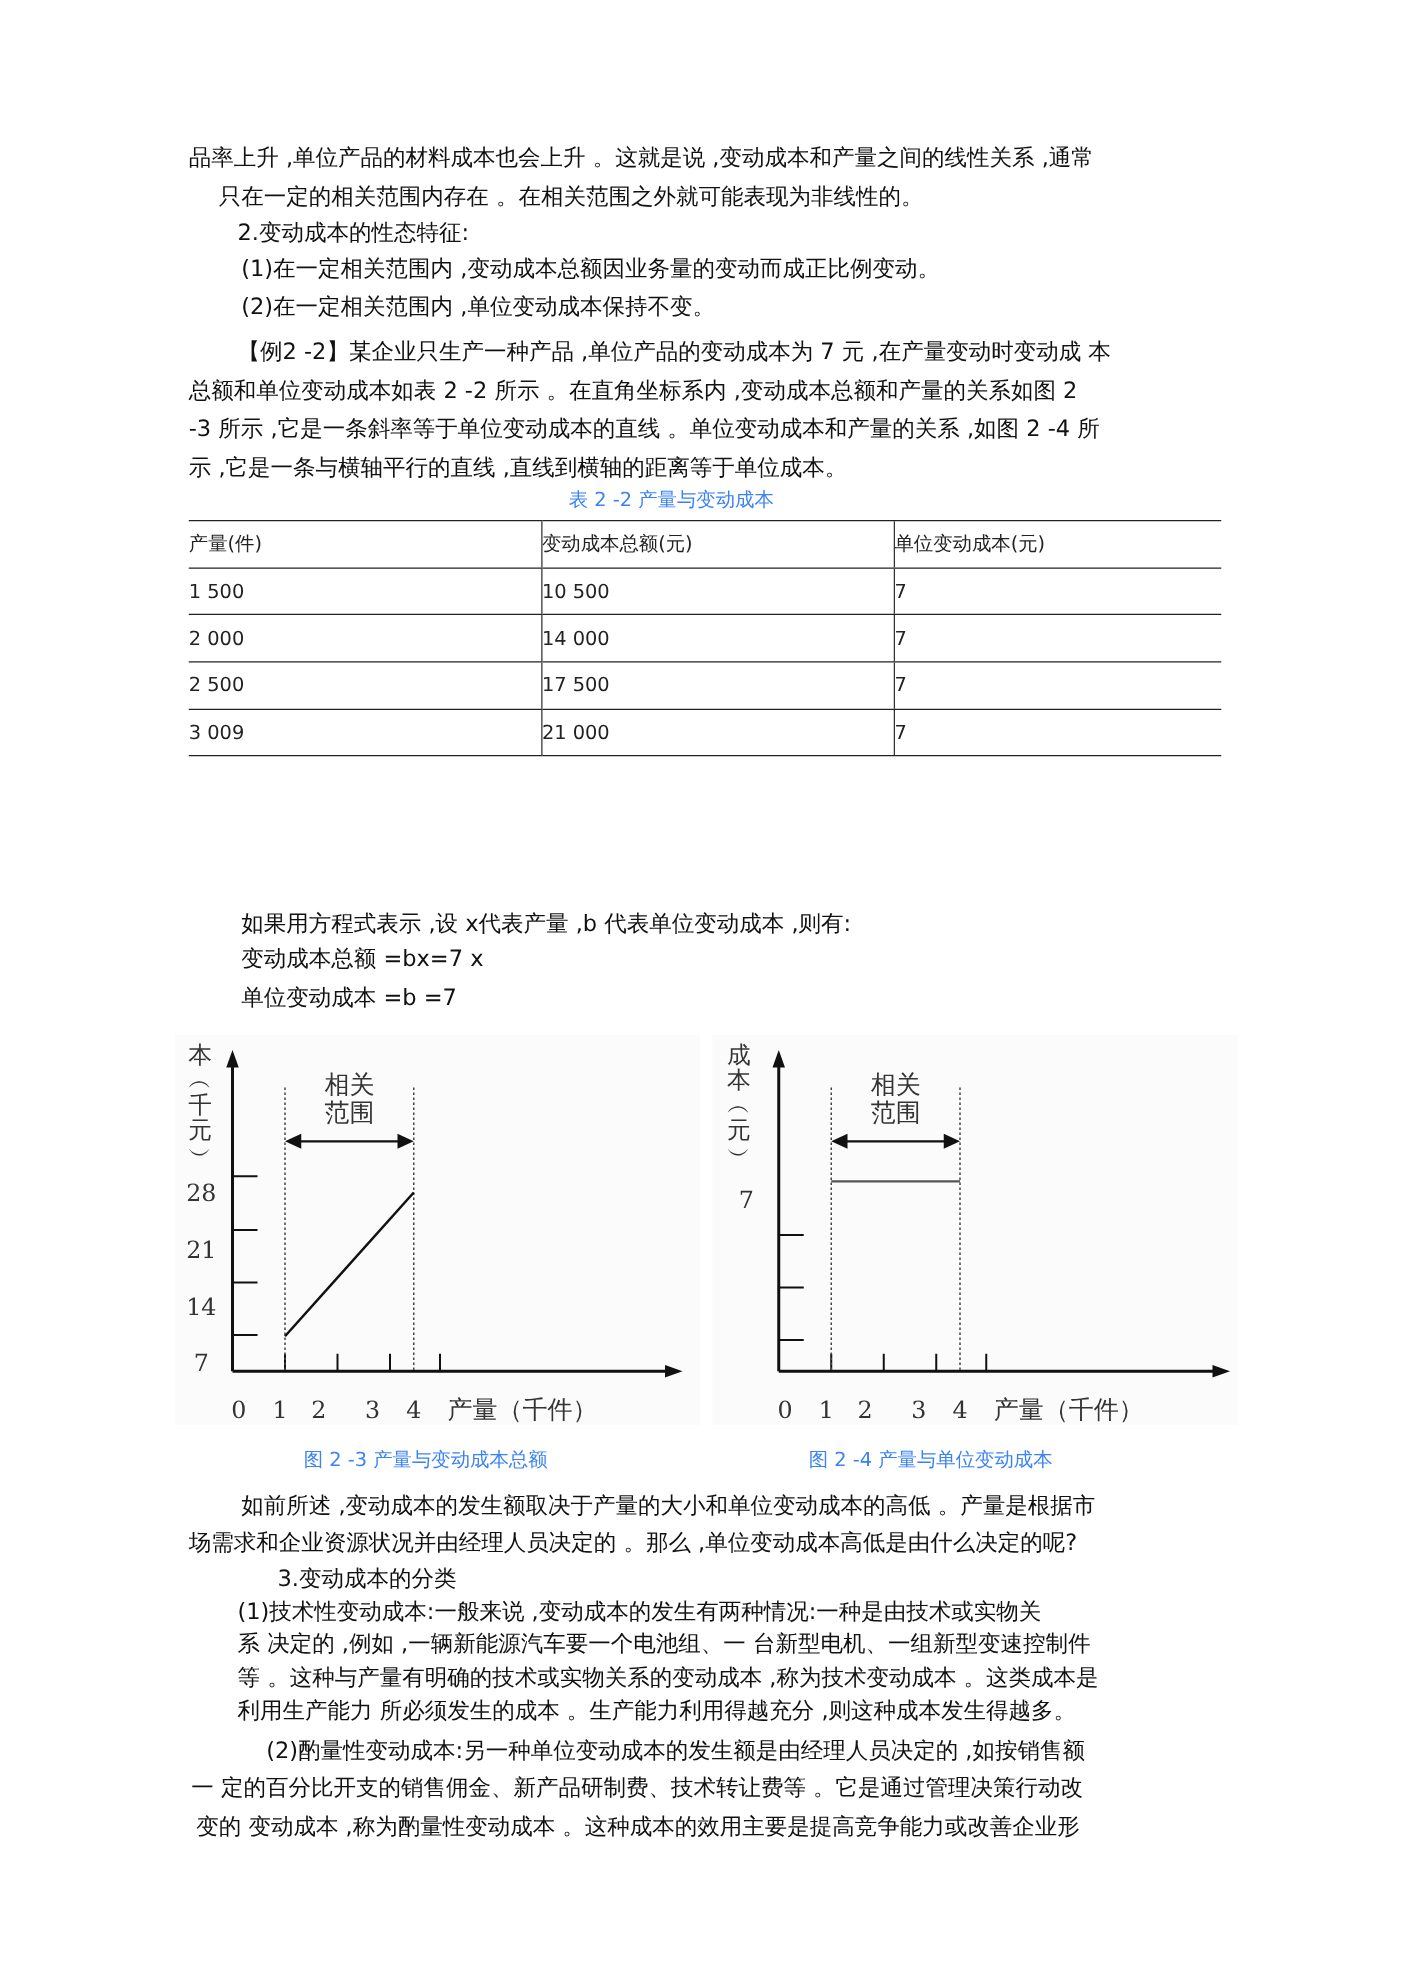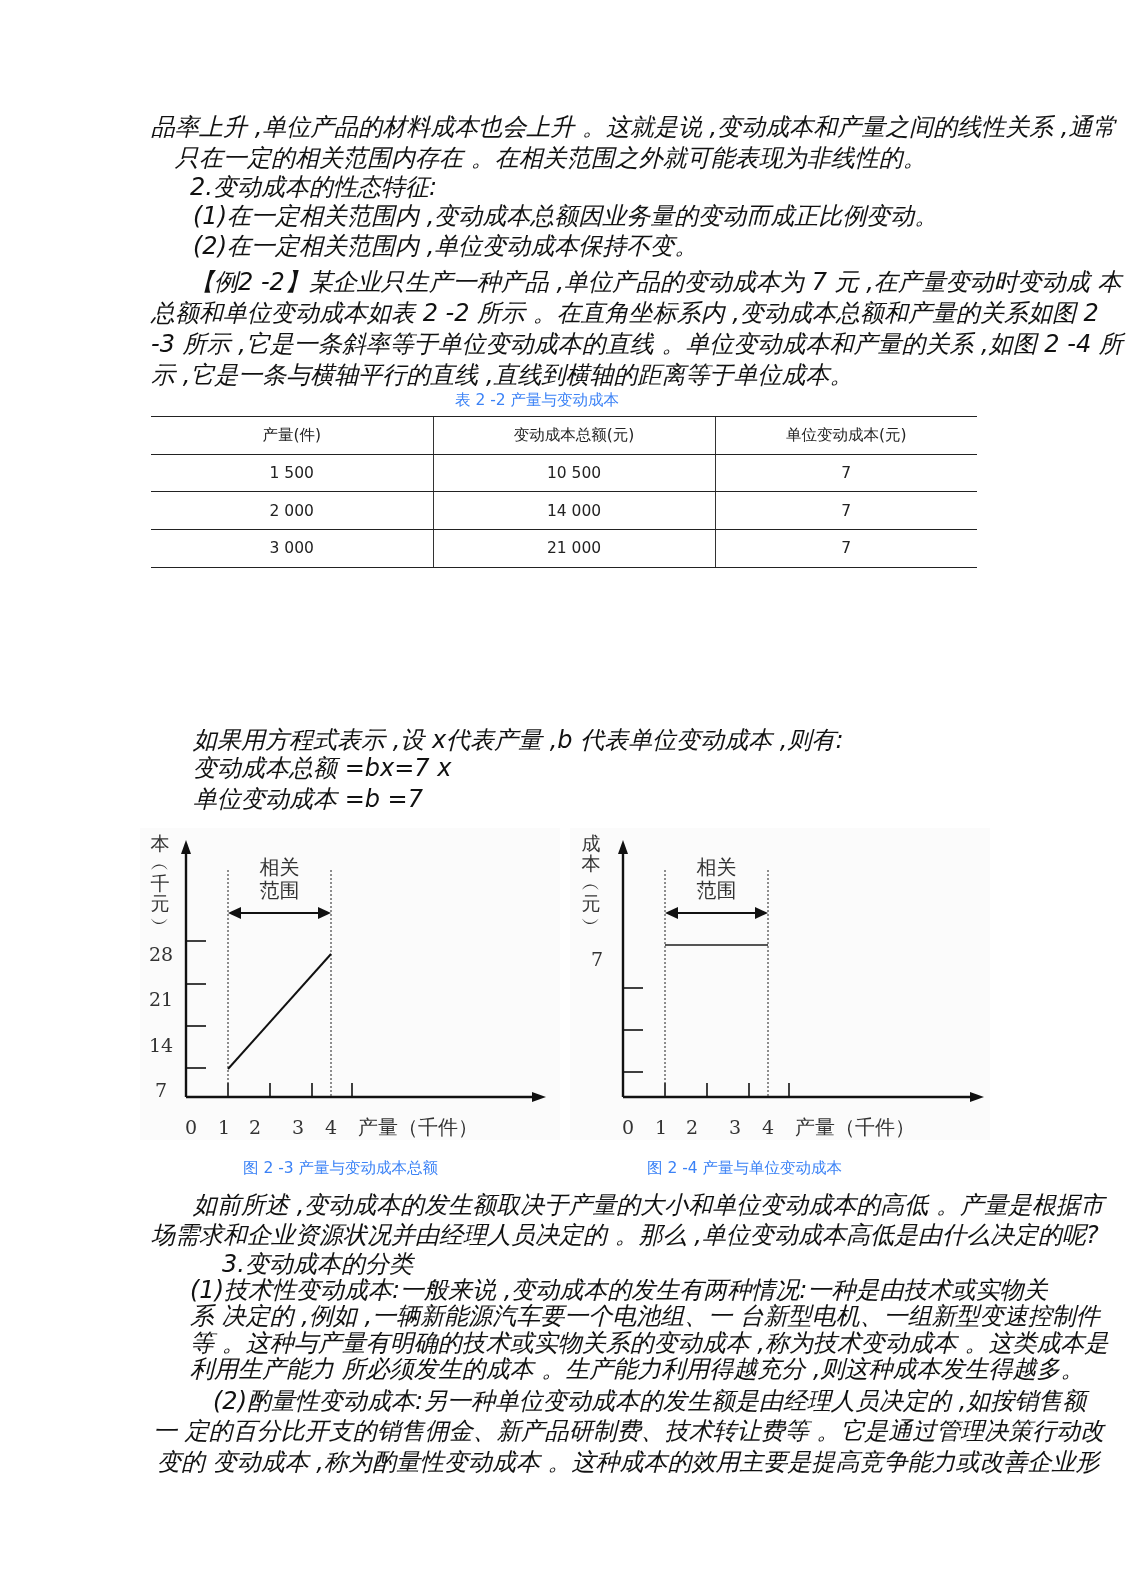--- a/index.html
+++ b/index.html
@@ -1,22 +1,22 @@
 <!DOCTYPE html>
 <html><head>
 <meta charset="utf-8">
 <style>
   html, body { margin:0; padding:0; background:#ffffff; }
   body { width:1128px; height:1570px; position:relative; overflow:hidden;
          font-family:"DejaVu Sans", "Liberation Sans", sans-serif; color:#111; }
-  .line { position:absolute; font-size:24px; line-height:26px; white-space:nowrap; letter-spacing:0px;font-style:italic; }
+  .line { position:absolute; font-size:18px; line-height:26px; white-space:nowrap; letter-spacing:0px; }
   .caption { position:absolute; font-size:15.5px; white-space:nowrap; color:#3b82f6; }
   table.t { position:absolute; left:151px; top:416px; width:826px; border-collapse:collapse;
             font-size:15.5px; color:#222; }
-  table.t th, table.t td { text-align:center; font-weight:normal; height:36.7px; padding:0;
+  table.t th, table.t td { text-align:left; font-weight:normal; height:36.7px; padding:0;
             border-bottom:1.3px solid #222; }
   table.t th { border-top:1.3px solid #222; }
   table.t th + th, table.t td + td { border-left:1px solid #333; }
   table.t col.c1 { width:282px; } table.t col.c2 { width:282px; } table.t col.c3 { width:262px; }
   svg.chart { position:absolute; overflow:visible; }
   .ctext { font-family:"DejaVu Serif", "Liberation Serif", serif; fill:#333; }
 </style>
 </head>
 <body>
 
@@ -50,21 +50,26 @@
         <td>1 500</td>
         <td>10 500</td>
         <td>7</td>
       </tr>
       <tr>
         <td>2 000</td>
         <td>14 000</td>
         <td>7</td>
       </tr>
       <tr>
-        <td>3 000</td>
+        <td>2 500</td>
+        <td>17 500</td>
+        <td>7</td>
+      </tr>
+      <tr>
+        <td>3 009</td>
         <td>21 000</td>
         <td>7</td>
       </tr>
     </tbody>
 </table>
 
 <div class="line" style="left:193px;top:727px;">如果用方程式表示 ,设 x代表产量 ,b 代表单位变动成本 ,则有:</div>
 <div class="line" style="left:193px;top:755px;">变动成本总额 =bx=7 x</div>
 <div class="line" style="left:193px;top:786px;">单位变动成本 =b =7</div>
 

